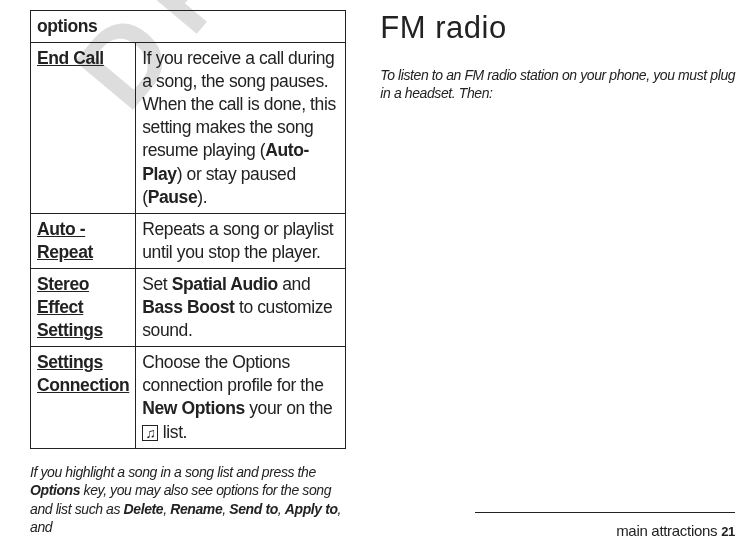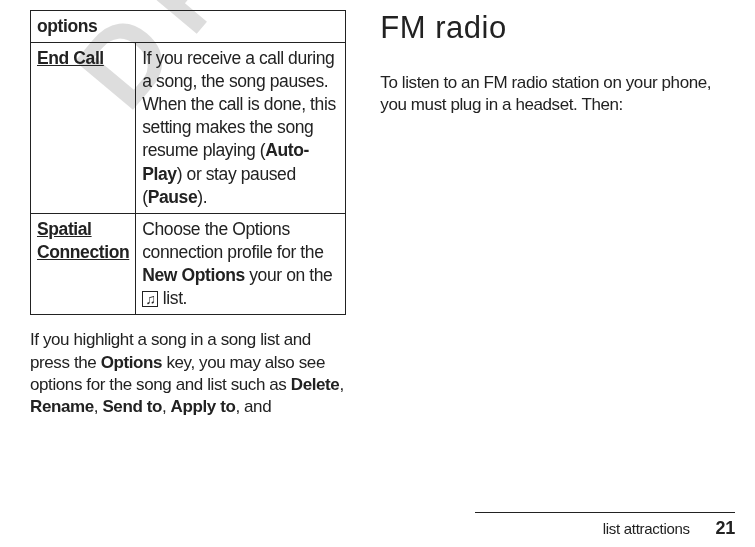--- a/index.html
+++ b/index.html
@@ -32,28 +32,29 @@
   }
   .col { flex: 1 1 50%; }
   .col-left { flex-basis: 47%; }
   .col-right { flex-basis: 53%; }
 
   h1.section {
     font-family: Arial, sans-serif;
     font-weight: 400;
     font-size: 31px;
     letter-spacing: 0.5px;
-    margin: 0 0 26px 0;
+    margin: 0 0 20px 0;
   }
 
   p.body {
     font-family: Arial, sans-serif;
-    font-size: 17px;
+    font-size: 14px;
     line-height: 1.32;
     letter-spacing: -0.4px;
+    font-style: italic;
   }
 
   table.opts {
     border-collapse: collapse;
     width: 100%;
     margin-bottom: 14px;
   }
   table.opts th, table.opts td {
     border: 1px solid #222;
     padding: 4px 6px 4px 6px;
@@ -96,22 +97,21 @@
     right: 20px;
     z-index: 1;
     font-family: Arial, sans-serif;
     font-size: 15px;
     letter-spacing: -0.3px;
   }
   .footer .pnum {
     font-family: "Arial Narrow", Arial, sans-serif;
     font-stretch: condensed;
     font-weight: 700;
-    margin-left: 22px;
-    font-size: 18px;
+    font-size: 13px;
   }
   .rule {
     position: absolute;
     bottom: 34px;
     right: 20px;
     width: 260px;
     height: 1.5px;
     background: #222;
     z-index: 1;
   }
@@ -131,35 +131,43 @@
             <tr>
           <th colspan="2">options</th>
         </tr>
         </tbody>
           <tbody id="opts-body">
             <tr>
               <td class="tlabel">End Call</td>
               <td class="tdesc"><span>If you receive a call during a song, the song pauses. When the call is done, this setting makes the song resume playing (</span><span class="bold">Auto-Play</span><span>) or stay paused (</span><span class="bold">Pause</span><span>).</span></td>
             </tr>
             <tr>
-              <td class="tlabel">Spatial Connection</td>
+              <td class="tlabel">Auto - Repeat</td>
+              <td class="tdesc"><span>Repeats a song or playlist until you stop the player.</span></td>
+            </tr>
+            <tr>
+              <td class="tlabel">Stereo Effect Settings</td>
+              <td class="tdesc"><span>Set </span><span class="bold">Spatial Audio</span><span> and </span><span class="bold">Bass Boost</span><span> to customize sound.</span></td>
+            </tr>
+            <tr>
+              <td class="tlabel">Settings Connection</td>
               <td class="tdesc"><span>Choose the Options connection profile for the </span><span class="bold">New Options</span><span> your on the </span><span class="note-icon">♫</span><span> list.</span></td>
             </tr>
           </tbody>
       </table>
 
       <p class="body" id="below-table"><span>If you highlight a song in a song list and press the </span><span class="bold">Options</span><span> key, you may also see options for the song and list such as </span><span class="bold">Delete</span><span>, </span><span class="bold">Rename</span><span>, </span><span class="bold">Send to</span><span>, </span><span class="bold">Apply to</span><span>, and </span></p>
     </div>
 
     <div class="col col-right">
       <h1 class="section">FM radio</h1>
       <p class="body">To listen to an FM radio station on your phone, you must plug in a headset. Then:</p>
     </div>
 
   </div>
 
   <div class="rule"></div>
   <div class="footer">
-    <span>list attractions</span>
+    <span>main attractions</span>
     <span class="pnum">21</span>
   </div>
 
 </div>
 
 </body></html>

